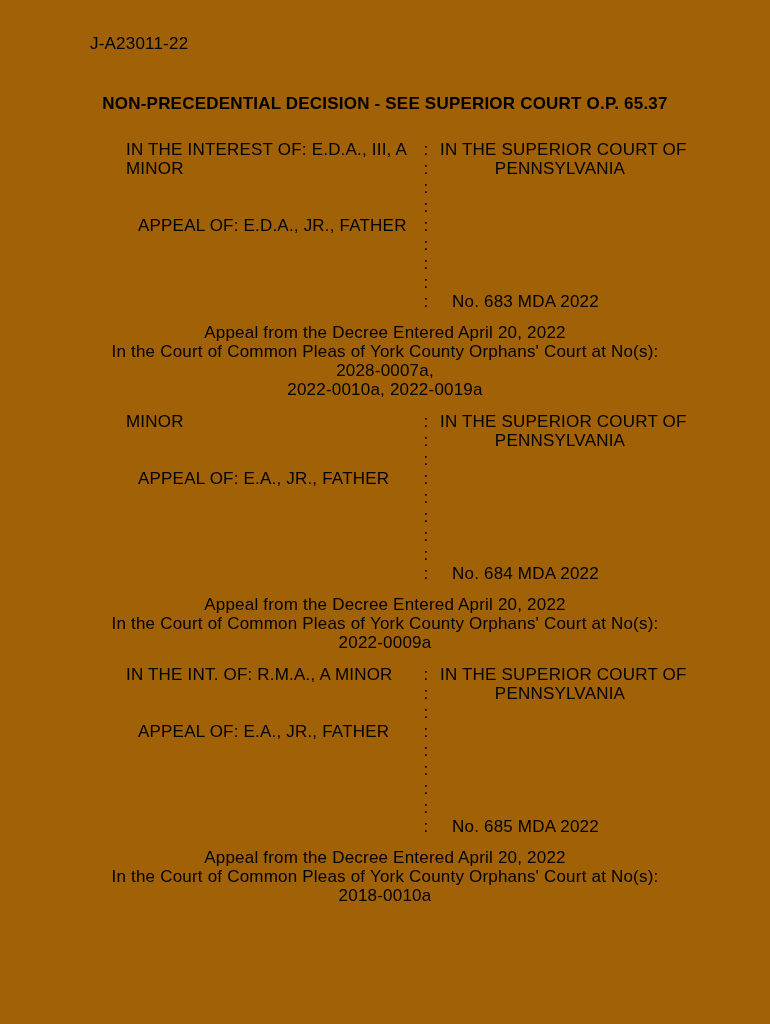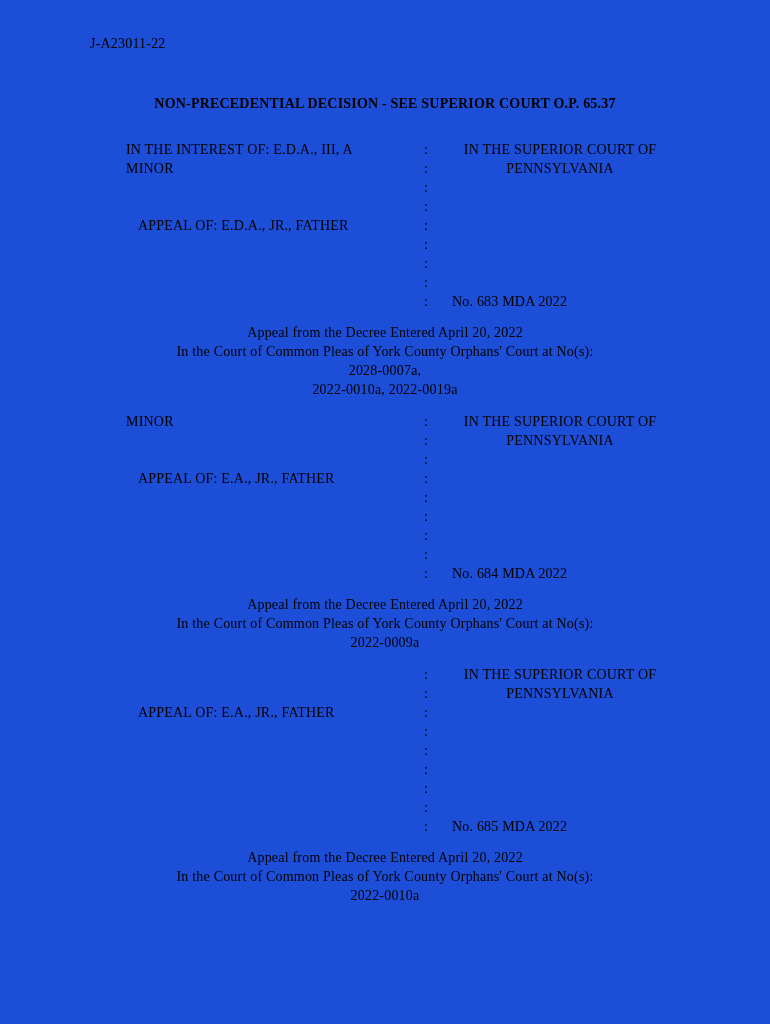--- a/index.html
+++ b/index.html
@@ -6,24 +6,24 @@
     margin: 0;
     padding: 0;
     background: #ffffff;
   }
   .page {
     position: relative;
     width: 770px;
     height: 1024px;
     box-sizing: border-box;
     padding: 34px 90px 0 90px;
-    background: #1d4ed8;
+    background: #a16207;
     color: #000000;
-    font-family: Liberation Serif, serif;
-    font-size: 14px;
+    font-family: Liberation Sans, sans-serif;
+    font-size: 17px;
     line-height: 19px;
     letter-spacing: 0.2px;
     overflow: hidden;
   }
   .docket-header {
     text-align: left;
   }
   .banner {
     margin-top: 41px;
     text-align: center;
@@ -141,20 +141,21 @@
         </div>
         <div class="appeal-from">
           <div class="appeal-from-line">Appeal from the Decree Entered April 20, 2022</div>
           <div class="appeal-from-line">In the Court of Common Pleas of York County Orphans' Court at No(s):</div>
           <div class="appeal-from-line">2022-0009a</div>
         </div>
       </section>
       <section class="caption-block">
         <div class="caption-grid">
           <div class="col-left">
+            <div class="caption-line">IN THE INT. OF: R.M.A., A MINOR</div>
             <div class="caption-line appeal-line">APPEAL OF: E.A., JR., FATHER</div>
           </div>
           <div class="col-sep">
             <div class="caption-line">:</div>
             <div class="caption-line">:</div>
             <div class="caption-line">:</div>
             <div class="caption-line">:</div>
             <div class="caption-line">:</div>
             <div class="caption-line">:</div>
             <div class="caption-line">:</div>
@@ -163,17 +164,17 @@
           </div>
           <div class="col-right">
             <div class="caption-line">IN THE SUPERIOR COURT OF</div>
             <div class="caption-line">PENNSYLVANIA</div>
             <div class="caption-line docket-line">No. 685 MDA 2022</div>
           </div>
         </div>
         <div class="appeal-from">
           <div class="appeal-from-line">Appeal from the Decree Entered April 20, 2022</div>
           <div class="appeal-from-line">In the Court of Common Pleas of York County Orphans' Court at No(s):</div>
-          <div class="appeal-from-line">2022-0010a</div>
+          <div class="appeal-from-line">2018-0010a</div>
         </div>
       </section>
     </div>
 </div>
 
 </body></html>

